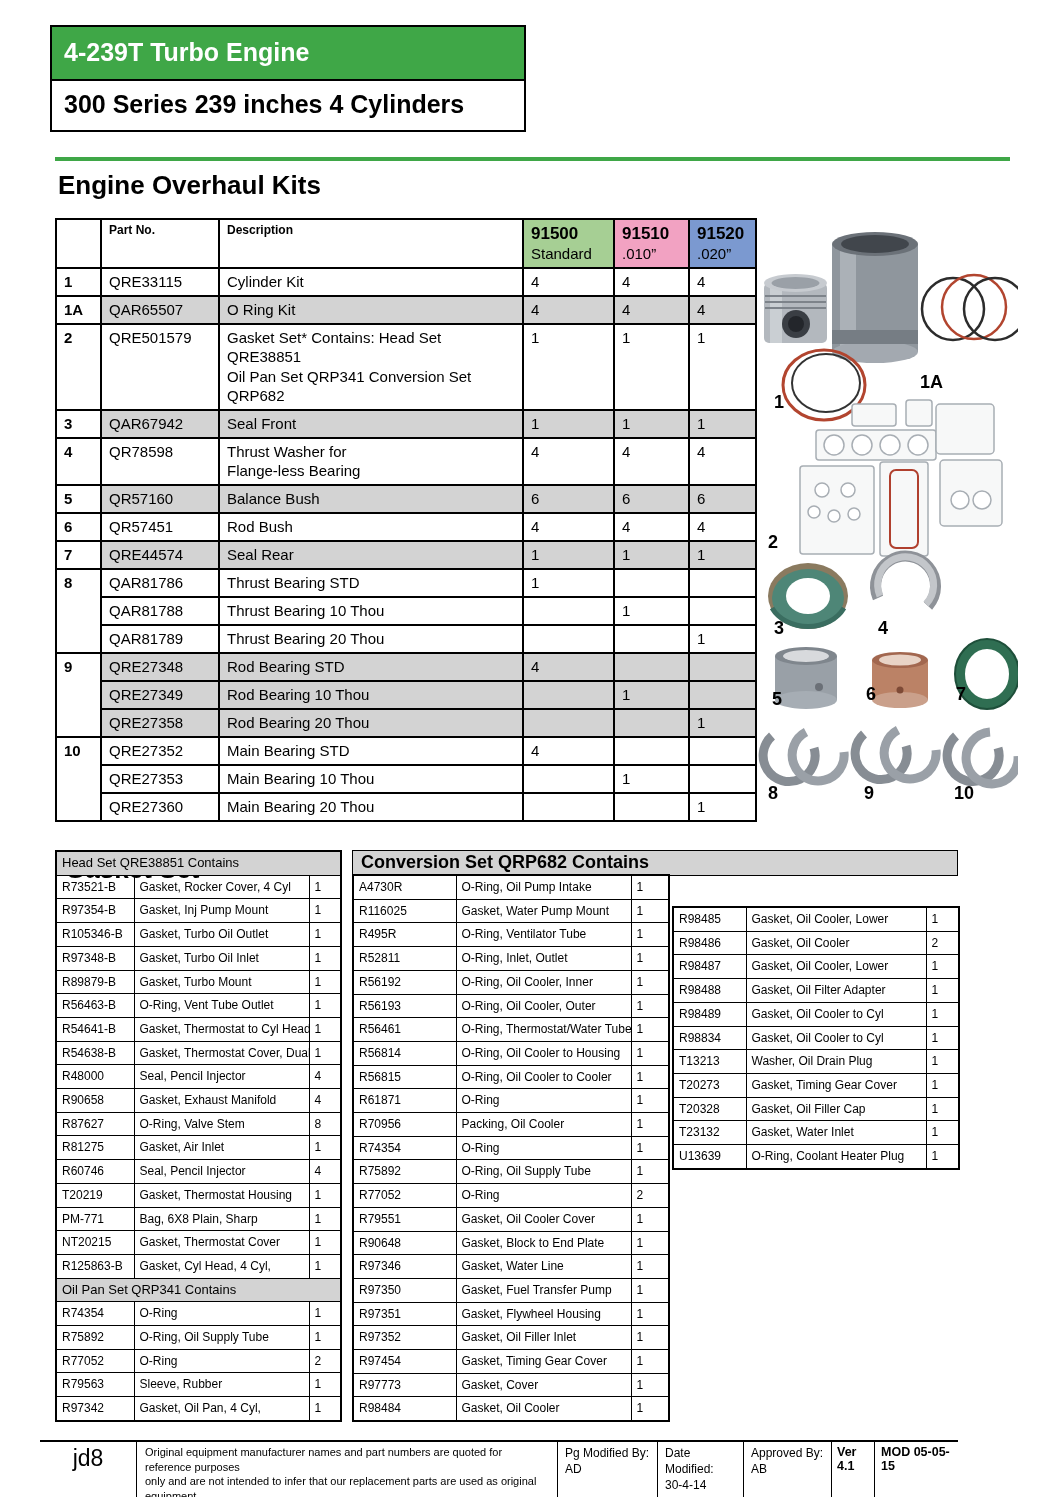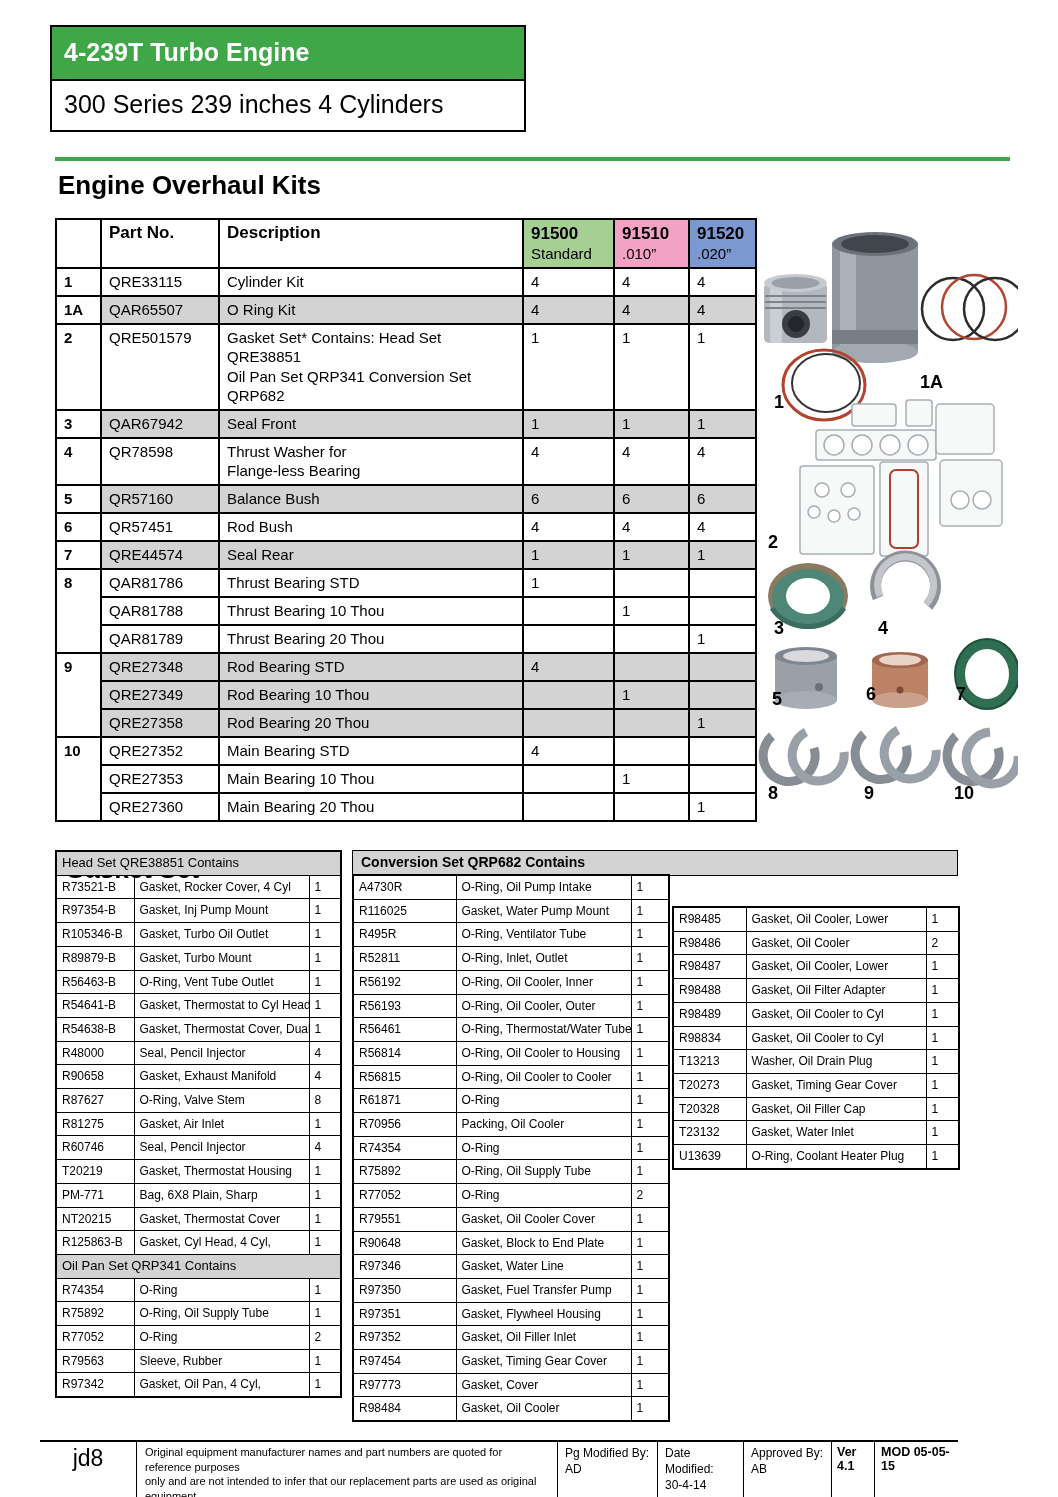--- a/index.html
+++ b/index.html
@@ -3,21 +3,21 @@
 <meta charset="utf-8">
 <style>
   html,body{margin:0;padding:0;background:#ffffff;}
   body{font-family:"Liberation Sans","DejaVu Sans",sans-serif;color:#000;}
   .page{position:relative;width:1058px;height:1497px;background:#fff;overflow:hidden;}
 
   
   .brand-box{position:absolute;left:50px;top:25px;width:476px;border:2.5px solid #000;box-sizing:border-box;}
   .brand-green{background:var(--brand_green,#3fa747);color:#fff;font-weight:bold;font-size:25px;
     padding:11px 12px 12px 12px;}
-  .brand-white{background:#fff;color:#000;font-weight:normal;font-size:25px;padding:9px 12px 11px 12px;border-top:2.5px solid #000;}
+  .brand-white{background:#fff;color:#000;font-weight:bold;font-size:25px;padding:9px 12px 11px 12px;border-top:2.5px solid #000;}
   .green-rule{position:absolute;left:55px;top:157px;width:955px;height:4px;background:var(--brand_green,#3fa747);}
   .h-section{position:absolute;font-size:26px;font-weight:bold;}
   #h-overhaul{left:58px;top:170px;}
   #h-gasket{left:55px;top:806px;margin-top:48px;}
 
   
   table{border-collapse:collapse;table-layout:fixed;}
   .main{position:absolute;left:55px;top:218px;width:702px;border:2px solid #000;}
   .main th,.main td{border-left:2px solid #000;border-top:2px solid #000;border-right:0;border-bottom:0;
     text-align:left;vertical-align:top;}
@@ -26,32 +26,32 @@
   .main td.num{font-weight:bold;background:#fff;}
   .main td.desc{white-space:pre-line;}
   .main tr.shade td{background:var(--row_gray,#d3d3d3);}
   .main tr.shade td.num{background:#fff;}
   .main tr.cont td.num{border-top:none;}
   .main th .code{display:block;font-size:17px;font-weight:bold;line-height:1.25;}
   .main th .sub{display:block;font-size:15px;font-weight:normal;line-height:1.3;}
   .main th.k-std{background:var(--std_green,#a6cf94);margin-top:8px;}
   .main th.k-010{background:var(--pink_010,#f2a2c2);}
   .main th.k-020{background:var(--blue_020,#7b99d0);}
-  .main th.plain{font-size:17px;}
+  .main th.plain{font-size:12px;}
 
   
   .gs{position:absolute;border:2px solid #000;}
   .gs td{border-left:1.5px solid #000;border-top:1.5px solid #000;border-right:0;border-bottom:0;
     font-size:12px;padding:0 5px;height:22.7px;line-height:22.7px;white-space:nowrap;overflow:hidden;vertical-align:middle;}
   .gs tr.sec td{background:var(--row_gray,#d3d3d3);font-weight:normal;font-size:13px;}
   #gs-left{left:55px;top:850px;width:285px;}
   #gs-mid{left:352px;top:874px;width:316px;}
   #gs-right{left:672px;top:874px;width:286px;margin-top:32px;}
   .conv-head{position:absolute;left:352px;top:850px;width:606px;height:26px;box-sizing:border-box;
-    background:var(--row_gray,#d3d3d3);border:1.5px solid #000;font-weight:bold;font-size:14px;
+    background:var(--row_gray,#d3d3d3);border:1.5px solid #000;font-weight:bold;font-size:18px;
     line-height:22px;padding-left:8px;}
 
   
   .figures{position:absolute;left:756px;top:208px;}
   .figures text{font-family:"Liberation Sans",sans-serif;font-weight:bold;font-size:18px;fill:#000;}
 
   
   .footer{position:absolute;left:40px;top:1440px;width:918px;display:flex;border-top:2.5px solid #000;align-items:stretch;}
   .footer .cell{box-sizing:border-box;border-right:1.5px solid #000;min-height:40px;}
   .footer .cell:last-child{border-right:none;}
@@ -405,20 +405,25 @@
           <td>Gasket, Inj Pump Mount</td>
           <td>1</td>
         </tr>
 
         <tr>
           <td>R105346-B</td>
           <td>Gasket, Turbo Oil Outlet</td>
           <td>1</td>
         </tr>
 
+        <tr>
+          <td>R97348-B</td>
+          <td>Gasket, Turbo Oil Inlet</td>
+          <td>1</td>
+        </tr>
 
         <tr>
           <td>R89879-B</td>
           <td>Gasket, Turbo Mount</td>
           <td>1</td>
         </tr>
 
         <tr>
           <td>R56463-B</td>
           <td>O-Ring, Vent Tube Outlet</td>

